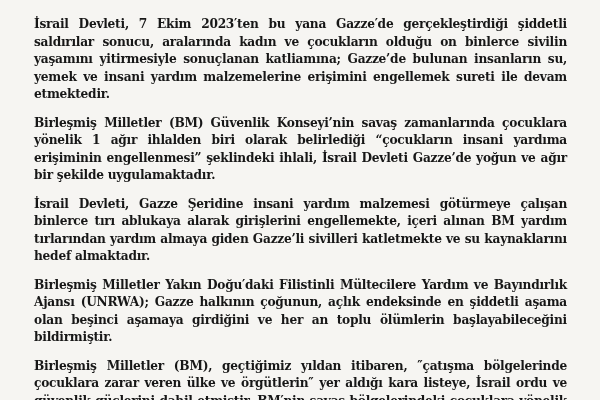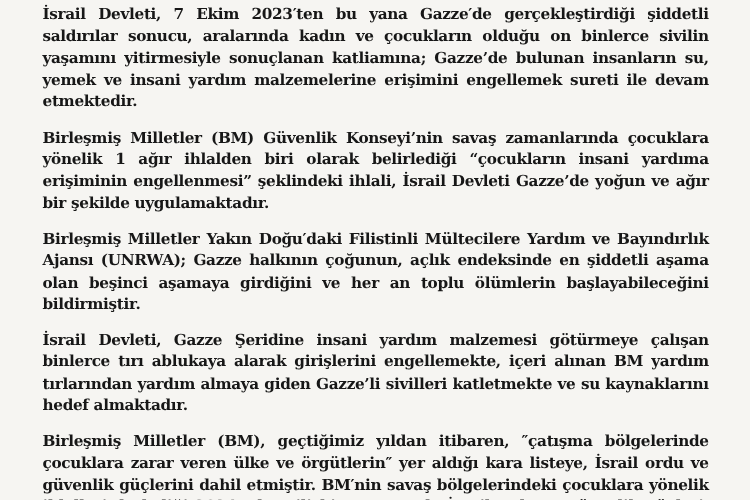--- a/index.html
+++ b/index.html
@@ -9,38 +9,38 @@
   body {
     width: 600px;
     height: 400px;
     overflow: hidden;
     background: #f6f5f2;
   }
   .page {
     box-sizing: border-box;
     width: 600px;
     height: 400px;
-    padding: 3px 33px 0 34px;
+    padding: 16px 33px 0 34px;
     overflow: hidden;
   }
   .page p {
     margin: 0 0 11px 0;
     font-family: "DejaVu Serif", serif;
     font-weight: bold;
     font-size: 12.2px;
     line-height: 17.5px;
     letter-spacing: -0.25px;
     color: #171717;
     text-align: justify;
     text-justify: inter-word;
   }
 </style>
 </head>
 <body>
 
 <div class="page">
   <p>İsrail Devleti, 7 Ekim 2023′ten bu yana Gazze′de gerçekleştirdiği şiddetli saldırılar sonucu, aralarında kadın ve çocukların olduğu on binlerce sivilin yaşamını yitirmesiyle sonuçlanan katliamına; Gazze’de bulunan insanların su, yemek ve insani yardım malzemelerine erişimini engellemek sureti ile devam etmektedir.</p>
   <p>Birleşmiş Milletler (BM) Güvenlik Konseyi’nin savaş zamanlarında çocuklara yönelik 1 ağır ihlalden biri olarak belirlediği “çocukların insani yardıma erişiminin engellenmesi” şeklindeki ihlali, İsrail Devleti Gazze’de yoğun ve ağır bir şekilde uygulamaktadır.</p>
+  <p>İsrail Devleti, Gazze Şeridine insani yardım malzemesi götürmeye çalışan binlerce tırı ablukaya alarak girişlerini engellemekte, içeri alınan BM yardım tırlarından yardım almaya giden Gazze’li sivilleri katletmekte ve su kaynaklarını hedef almaktadır.</p>
   <p>Birleşmiş Milletler Yakın Doğu′daki Filistinli Mültecilere Yardım ve Bayındırlık Ajansı (UNRWA); Gazze halkının çoğunun, açlık endeksinde en şiddetli aşama olan beşinci aşamaya girdiğini ve her an toplu ölümlerin başlayabileceğini bildirmiştir.</p>
-  <p>İsrail Devleti, Gazze Şeridine insani yardım malzemesi götürmeye çalışan binlerce tırı ablukaya alarak girişlerini engellemekte, içeri alınan BM yardım tırlarından yardım almaya giden Gazze’li sivilleri katletmekte ve su kaynaklarını hedef almaktadır.</p>
   <p>Birleşmiş Milletler (BM), geçtiğimiz yıldan itibaren, ″çatışma bölgelerinde çocuklara zarar veren ülke ve örgütlerin″ yer aldığı kara listeye, İsrail ordu ve güvenlik güçlerini dahil etmiştir. BM′nin savaş bölgelerindeki çocuklara yönelik ihlalleri derlediği 2024 yılına ilişkin raporunda İsrail ordu ve güvenlik güçleri, Filistinli çocuklara karşı gerçekleştirdiği 7 bin 188 ihlalle listenin başında yer almıştır.</p>
 
 </div>
 
 </body></html>

